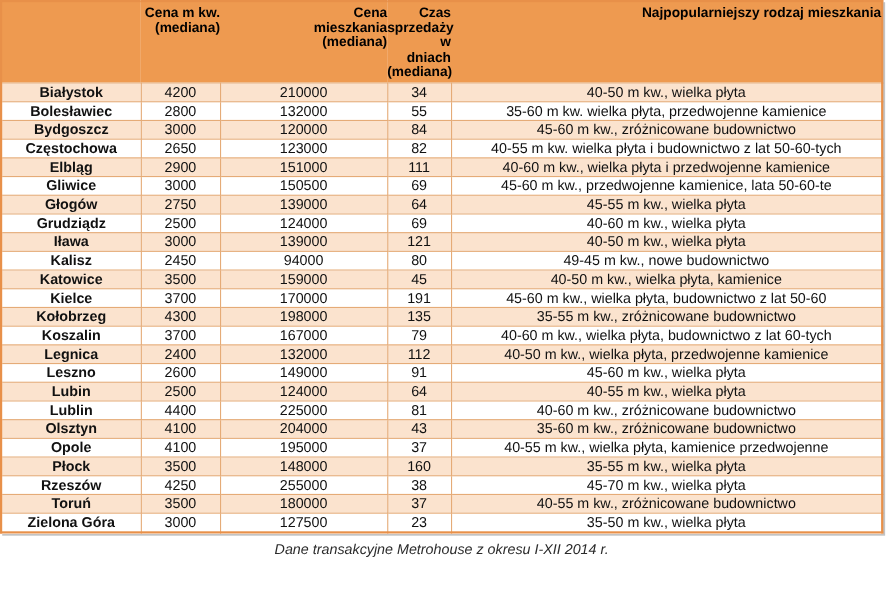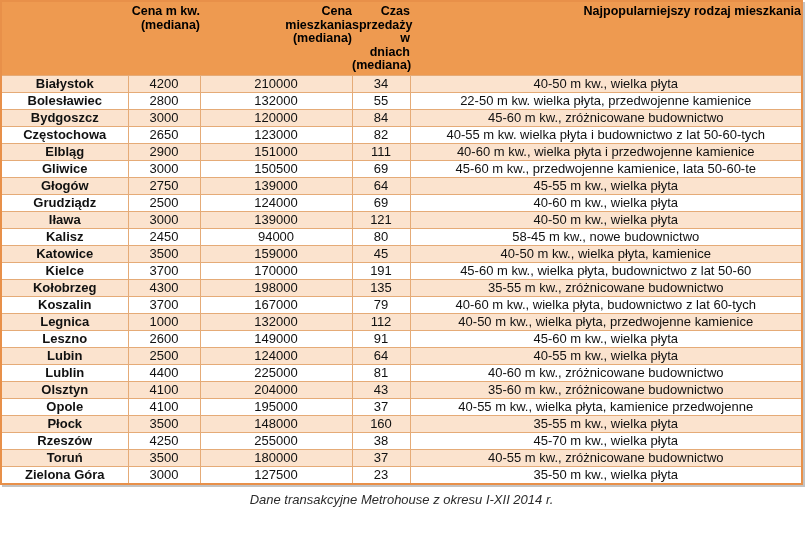--- a/index.html
+++ b/index.html
@@ -89,21 +89,21 @@
           <td class="col1">4200</td>
           <td class="col2">210000</td>
           <td class="col3">34</td>
           <td class="col4">40-50 m kw., wielka płyta</td>
         </tr>
         <tr>
           <td class="col0">Bolesławiec</td>
           <td class="col1">2800</td>
           <td class="col2">132000</td>
           <td class="col3">55</td>
-          <td class="col4">22-50 m kw. wielka płyta, przedwojenne kamienice</td>
+          <td class="col4">35-60 m kw. wielka płyta, przedwojenne kamienice</td>
         </tr>
         <tr>
           <td class="col0">Bydgoszcz</td>
           <td class="col1">3000</td>
           <td class="col2">120000</td>
           <td class="col3">84</td>
           <td class="col4">45-60 m kw., zróżnicowane budownictwo</td>
         </tr>
         <tr>
           <td class="col0">Częstochowa</td>
@@ -145,21 +145,21 @@
           <td class="col1">3000</td>
           <td class="col2">139000</td>
           <td class="col3">121</td>
           <td class="col4">40-50 m kw., wielka płyta</td>
         </tr>
         <tr>
           <td class="col0">Kalisz</td>
           <td class="col1">2450</td>
           <td class="col2">94000</td>
           <td class="col3">80</td>
-          <td class="col4">58-45 m kw., nowe budownictwo</td>
+          <td class="col4">49-45 m kw., nowe budownictwo</td>
         </tr>
         <tr>
           <td class="col0">Katowice</td>
           <td class="col1">3500</td>
           <td class="col2">159000</td>
           <td class="col3">45</td>
           <td class="col4">40-50 m kw., wielka płyta, kamienice</td>
         </tr>
         <tr>
           <td class="col0">Kielce</td>
@@ -177,21 +177,21 @@
         </tr>
         <tr>
           <td class="col0">Koszalin</td>
           <td class="col1">3700</td>
           <td class="col2">167000</td>
           <td class="col3">79</td>
           <td class="col4">40-60 m kw., wielka płyta, budownictwo z lat 60-tych</td>
         </tr>
         <tr>
           <td class="col0">Legnica</td>
-          <td class="col1">1000</td>
+          <td class="col1">2400</td>
           <td class="col2">132000</td>
           <td class="col3">112</td>
           <td class="col4">40-50 m kw., wielka płyta, przedwojenne kamienice</td>
         </tr>
         <tr>
           <td class="col0">Leszno</td>
           <td class="col1">2600</td>
           <td class="col2">149000</td>
           <td class="col3">91</td>
           <td class="col4">45-60 m kw., wielka płyta</td>

